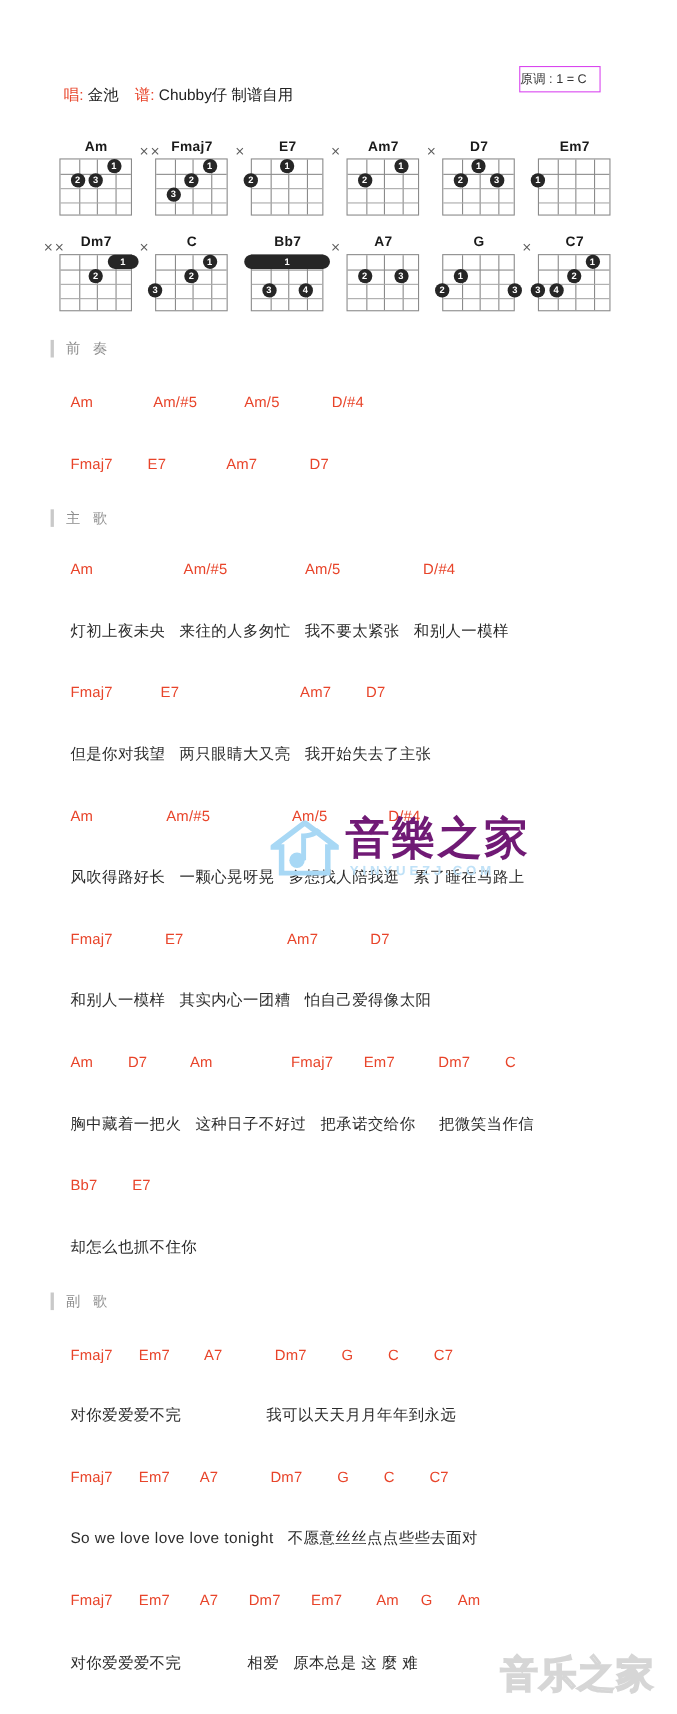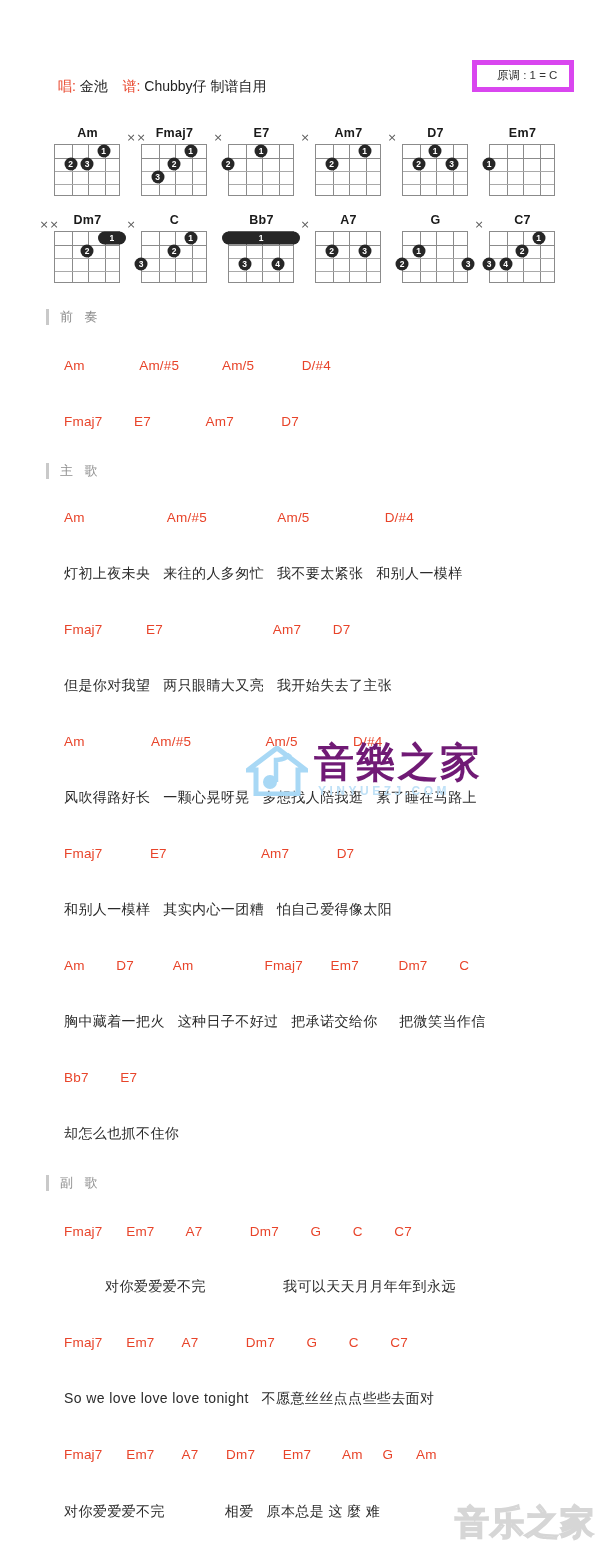--- a/index.html
+++ b/index.html
@@ -45,22 +45,22 @@
     color: #e8442a;
   }
   .credits .sep {
     display: inline-block;
     width: 7px;
   }
   .keybox {
     position: absolute;
     left: 472px;
     top: 60px;
-    border: 5px solid #d946ef;
-    padding: 3px 12px 4px 20px;
+    border: 1px solid #d946ef;
+    padding: 3px 12px 4px 0;
     font-size: 11.5px;
     color: #333333;
     background: #ffffff;
     white-space: nowrap;
   }
 
   
   .chords {
     position: absolute;
     left: 44px;
@@ -477,21 +477,21 @@
       <div class="chordline" style="left: 64px; top: 734px;">Am                 Am/#5                   Am/5              D/#4</div>
       <div class="lyricline" style="left: 64px; top: 789px;">风吹得路好长   一颗心晃呀晃   多想找人陪我逛   累了睡在马路上</div>
       <div class="chordline" style="left: 64px; top: 846px;">Fmaj7            E7                        Am7            D7</div>
       <div class="lyricline" style="left: 64px; top: 901px;">和别人一模样   其实内心一团糟   怕自己爱得像太阳</div>
       <div class="chordline" style="left: 64px; top: 958px;">Am        D7          Am                  Fmaj7       Em7          Dm7        C</div>
       <div class="lyricline" style="left: 64px; top: 1013px;">胸中藏着一把火   这种日子不好过   把承诺交给你     把微笑当作信</div>
       <div class="chordline" style="left: 64px; top: 1070px;">Bb7        E7</div>
       <div class="lyricline" style="left: 64px; top: 1125px;">却怎么也抓不住你</div>
       <div class="section-head" style="left: 46px; top: 1174px;">副 歌</div>
       <div class="chordline" style="left: 64px; top: 1224px;">Fmaj7      Em7        A7            Dm7        G        C        C7</div>
-      <div class="lyricline" style="left: 64px; top: 1278px; margin-left: 41px;">对你爱爱爱不完                  我可以天天月月年年到永远</div>
+      <div class="lyricline" style="left: 64px; top: 1278px;">对你爱爱爱不完                  我可以天天月月年年到永远</div>
       <div class="chordline" style="left: 64px; top: 1335px;">Fmaj7      Em7       A7            Dm7        G        C        C7</div>
       <div class="lyricline" style="left: 64px; top: 1390px; text-align: right;">So we love love love tonight   不愿意丝丝点点些些去面对</div>
       <div class="chordline" style="left: 64px; top: 1447px;">Fmaj7      Em7       A7       Dm7       Em7        Am     G      Am</div>
       <div class="lyricline" style="left: 64px; top: 1503px;">对你爱爱爱不完              相爱   原本总是 这 麼 难</div>
     </div>
 
   <div class="wm wm-main">
     <svg class="wm-logo" viewBox="0 0 62 50">
       <path d="M31 2 L60 24 L52 24 L52 48 L10 48 L10 24 L2 24 Z" fill="none" stroke="#a8d8f5" stroke-width="5"></path>
       <circle cx="24" cy="36" r="7" fill="#a8d8f5"></circle>

